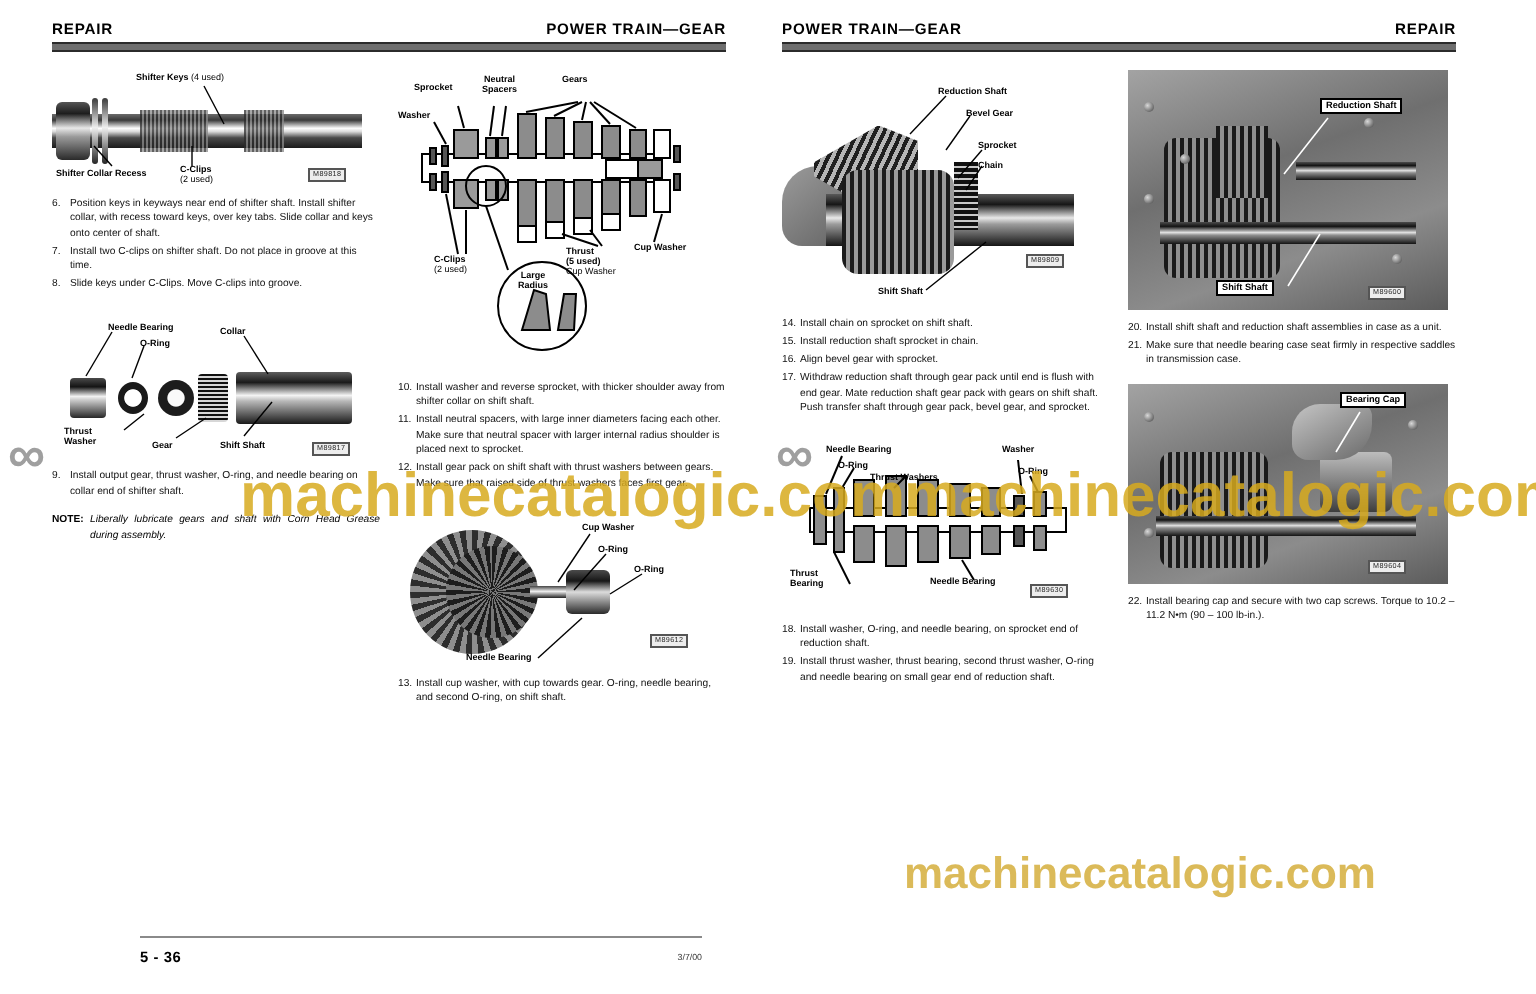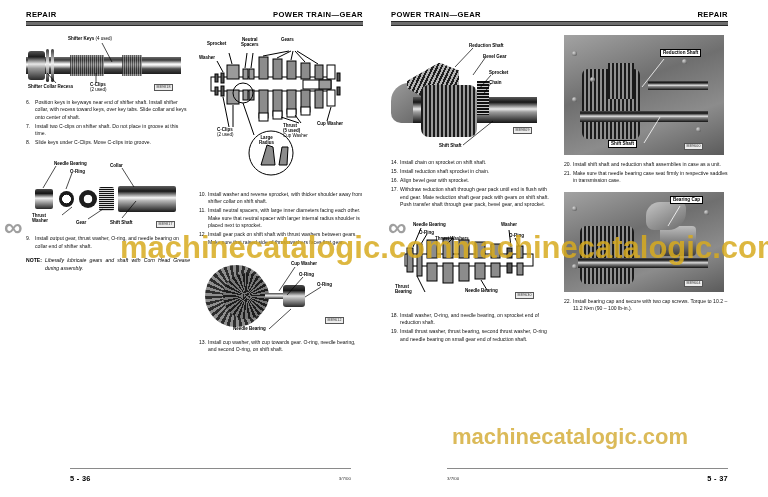--- a/index.html
+++ b/index.html
@@ -564,27 +564,20 @@
 
         <ol class="steps" style="margin-top:5px;">
           <li>
             <span class="num">22.</span>
             <span class="txt">Install bearing cap and secure with two cap screws. Torque to 10.2 – 11.2 N•m (90 – 100 lb-in.).</span>
           </li>
         </ol>
       </div>
     </div>
 
-    <div class="ftr">
-      <div class="fline"></div>
-      <div class="frow">
-        <span class="date">3/7/00</span>
-        <span class="pageno">5 - 37</span>
-      </div>
-    </div>
   </div>
 </div>
 
 <div class="wm">
   <span class="inf inf1">∞</span>
   <span class="inf inf2">∞</span>
   <span class="w1">machinecatalogic.com</span>
   <span class="w2">machinecatalogic.com</span>
   <span class="w3">machinecatalogic.com</span>
 </div>

